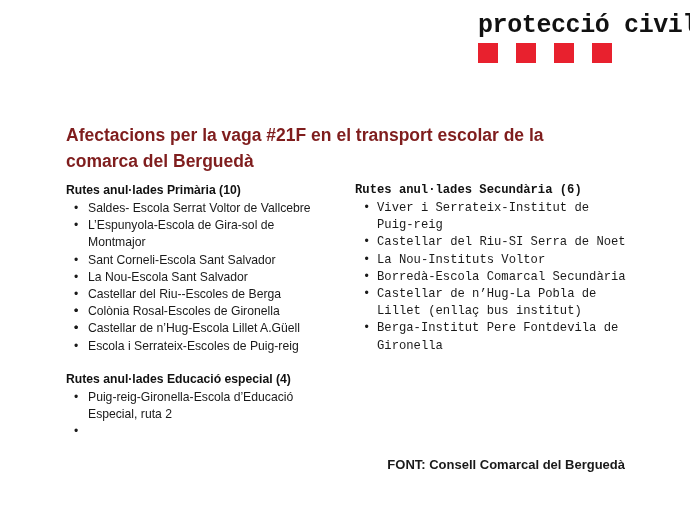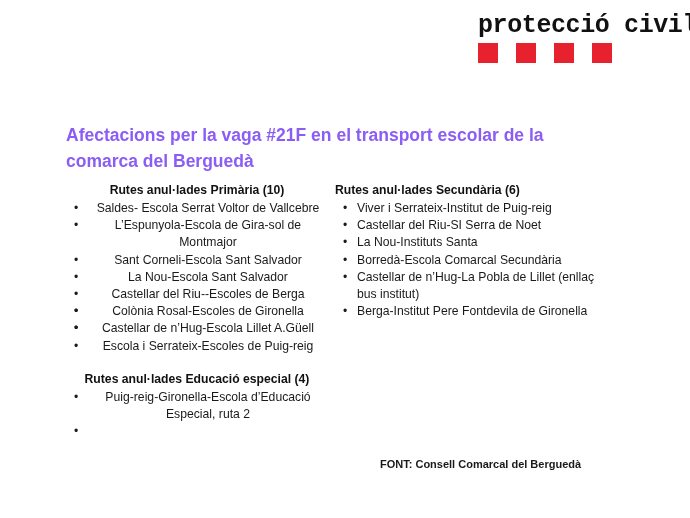--- a/index.html
+++ b/index.html
@@ -46,36 +46,36 @@
 
   
   #title {
     position: absolute;
     left: 66px;
     top: 110px;
     width: 530px;
     font-size: 17.5px;
     font-weight: bold;
     line-height: 26px;
-    color: #8b5cf6;
+    color: #7f1d1d;
   }
 
   
   #col-left {
     position: absolute;
     left: 66px;
     top: 182px;
     width: 262px;
-    text-align: center;
   }
   #col-right {
     position: absolute;
-    left: 335px;
+    left: 355px;
     top: 182px;
     width: 275px;
+    font-family: Liberation Mono, monospace;
   }
 
   .section-heading {
     font-size: 12.2px;
     font-weight: bold;
     line-height: 17px;
     color: #111111;
     margin: 0 0 1px 0;
   }
   .section-gap {
@@ -103,22 +103,22 @@
     line-height: 17.2px;
     color: #1a1a1a;
   }
 
   
   #footer {
     position: absolute;
     left: 380px;
     top: 458px;
     width: 245px;
-    text-align: left;
-    font-size: 11px;
+    text-align: right;
+    font-size: 13px;
     font-weight: bold;
     line-height: 13px;
     color: #1a1a1a;
   }
 </style>
 </head>
 <body>
 
 <div id="logo">
   <div id="logo-text">protecció civil</div>
@@ -157,21 +157,21 @@
       </ul>
   </div>
 </div>
 
 <div id="col-right">
   <div>
     <div class="section-heading">Rutes anul·lades Secundària (6)</div>
     <ul class="route-list">
         <li><span class="bullet">•</span><span>Viver i Serrateix-Institut de Puig-reig</span></li>
         <li><span class="bullet">•</span><span>Castellar del Riu-SI Serra de Noet</span></li>
-        <li><span class="bullet">•</span><span>La Nou-Instituts Santa</span></li>
+        <li><span class="bullet">•</span><span>La Nou-Instituts Voltor</span></li>
         <li><span class="bullet">•</span><span>Borredà-Escola Comarcal Secundària</span></li>
         <li><span class="bullet">•</span><span>Castellar de n’Hug-La Pobla de Lillet (enllaç bus institut)</span></li>
         <li><span class="bullet">•</span><span>Berga-Institut Pere Fontdevila de Gironella</span></li>
       </ul>
   </div>
 </div>
 
 <div id="footer">FONT: Consell Comarcal  del Berguedà</div>
 
 </body></html>

